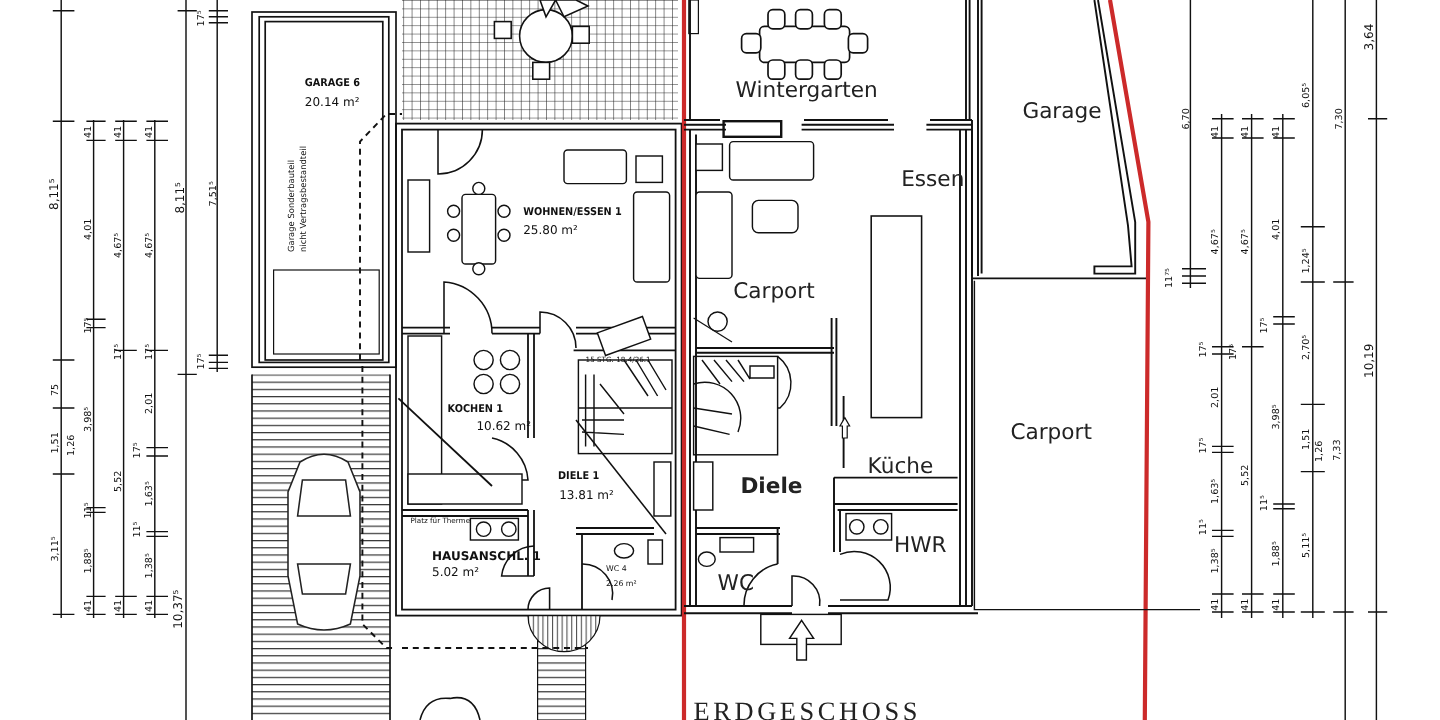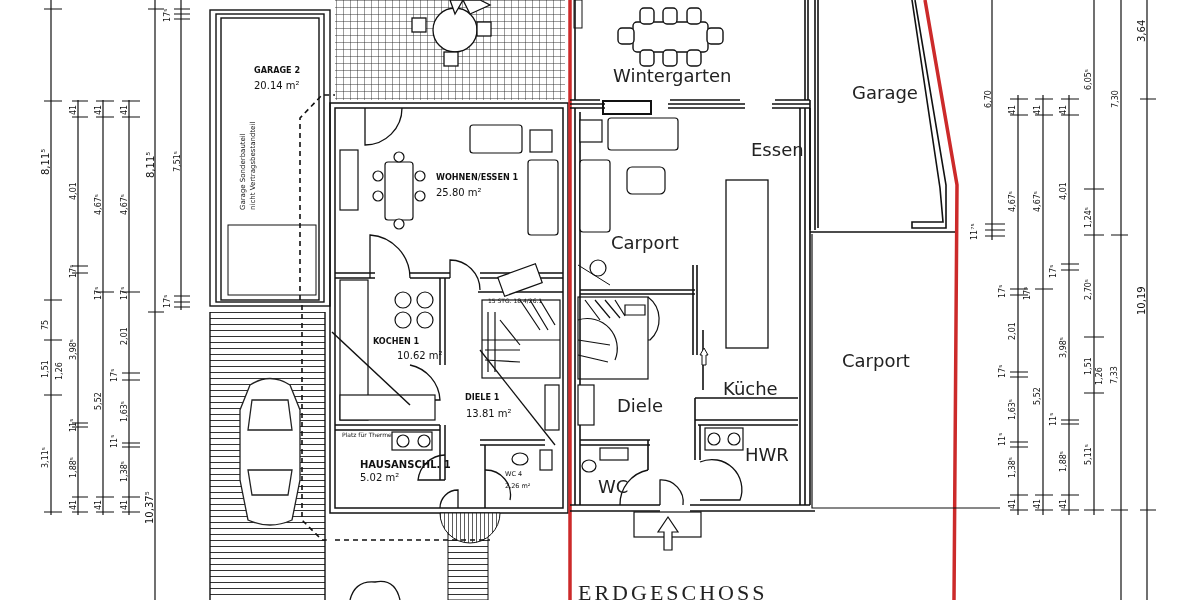--- a/index.html
+++ b/index.html
@@ -234,21 +234,21 @@
     <path d="M915 0 L946 185 L946 228 L912 228 L912 222 L943 222 L940 188 L912 0"></path>
     <path d="M810 232 L955 232"></path>
   </g>
 
   <g stroke="#111" stroke-width="1.2" fill="none">
     <path d="M812 234 L812 508 L955 508"></path>
   </g>
   <line x1="955" y1="508" x2="1000" y2="508" stroke="#111" stroke-width="1"></line>
 </svg>
 
-<div class="orig" style="left:254px;top:65px;">GARAGE 2</div>
+<div class="orig" style="left:254px;top:65px;">GARAGE 6</div>
 <div class="orig-area" style="left:254px;top:80px;">20.14 m²</div>
 <div class="vert" style="left:239px;top:210px;">Garage Sonderbauteil</div>
 <div class="vert" style="left:249px;top:210px;">nicht Vertragsbestandteil</div>
 
 <div class="orig" style="left:436px;top:172px;">WOHNEN/ESSEN 1</div>
 <div class="orig-area" style="left:436px;top:187px;">25.80 m²</div>
 
 <div class="orig" style="left:373px;top:336px;">KOCHEN 1</div>
 <div class="orig-area" style="left:397px;top:350px;">10.62 m²</div>
 
@@ -263,21 +263,21 @@
 <div class="orig-area" style="left:505px;top:482px;font-size:6.5px;">2.26 m²</div>
 
 <div class="orig-area" style="left:488px;top:297px;font-size:6px;">15 STG. 18.4/26.1</div>
 
 <div class="lbl lbl-big" style="left:613px;top:65px;">Wintergarten</div>
 <div class="lbl lbl-big" style="left:836px;top:82px;margin-left:16px;">Garage</div>
 <div class="lbl lbl-big" style="left:719px;top:139px;margin-left:32px;">Essen</div>
 <div class="lbl lbl-big" style="left:611px;top:232px;">Carport</div>
 <div class="lbl lbl-big" style="left:723px;top:378px;">Küche</div>
 <div class="lbl lbl-big" style="left:842px;top:350px;">Carport</div>
-<div class="lbl lbl-big" style="left:617px;top:395px;">Diele</div>
+<div class="lbl lbl-big" style="left:617px;top:395px;font-weight:bold;">Diele</div>
 <div class="lbl lbl-big" style="left:745px;top:444px;">HWR</div>
 <div class="lbl lbl-big" style="left:598px;top:476px;">WC</div>
 
 <div class="title" style="left:578px;top:580px;">ERDGESCHOSS</div>
 
 <div class="dim dim-big" style="left:40px;top:175px;">8,11⁵</div>
 <div class="dim" style="left:41px;top:330px;">75</div>
 <div class="dim" style="left:41px;top:378px;">1,51</div>
 <div class="dim" style="left:41px;top:468px;">3,11⁵</div>
 

